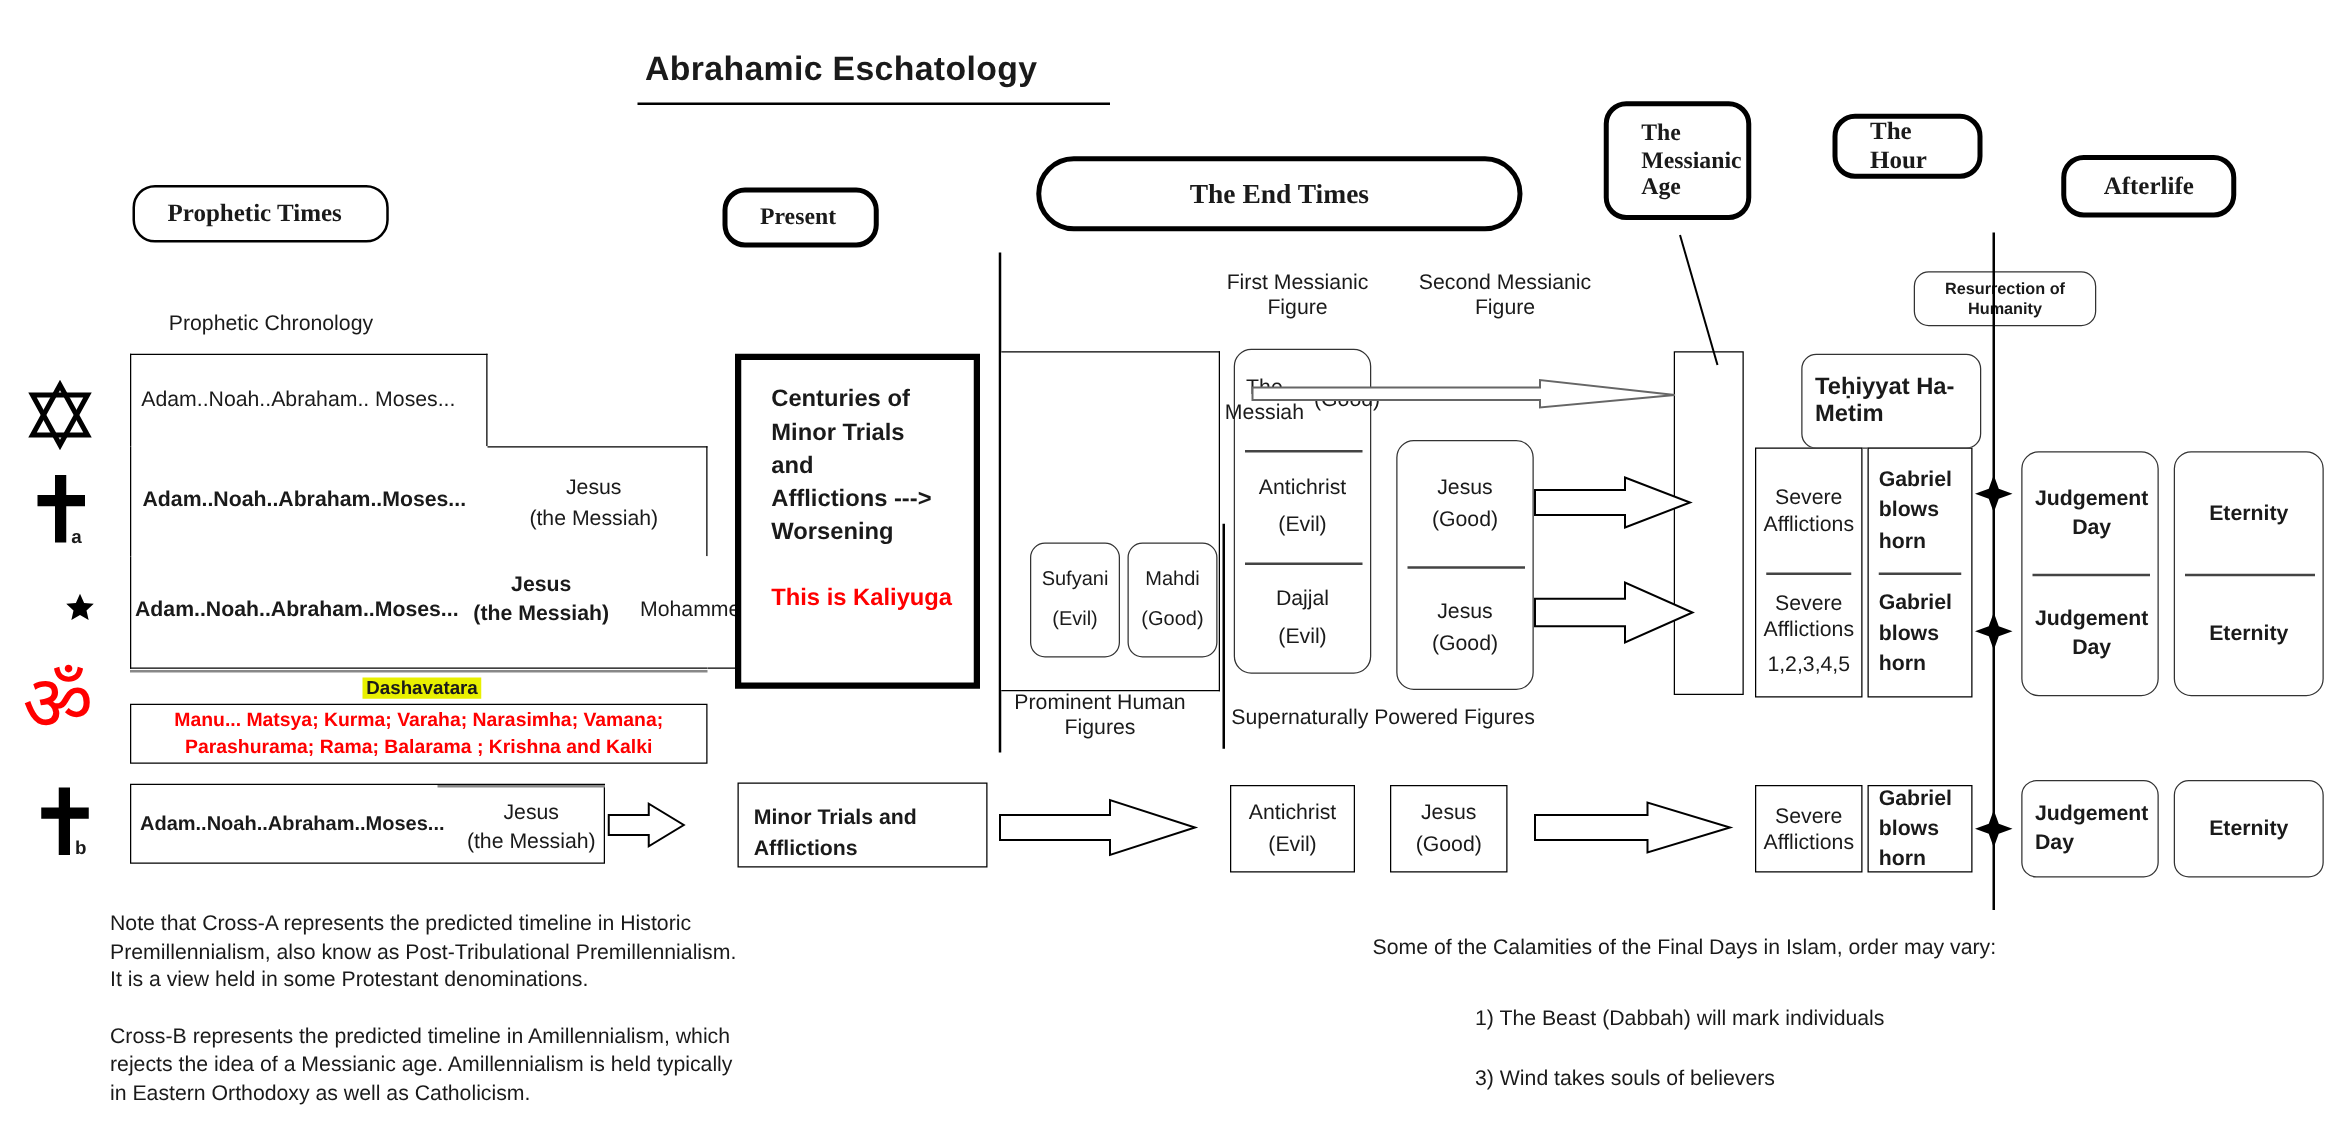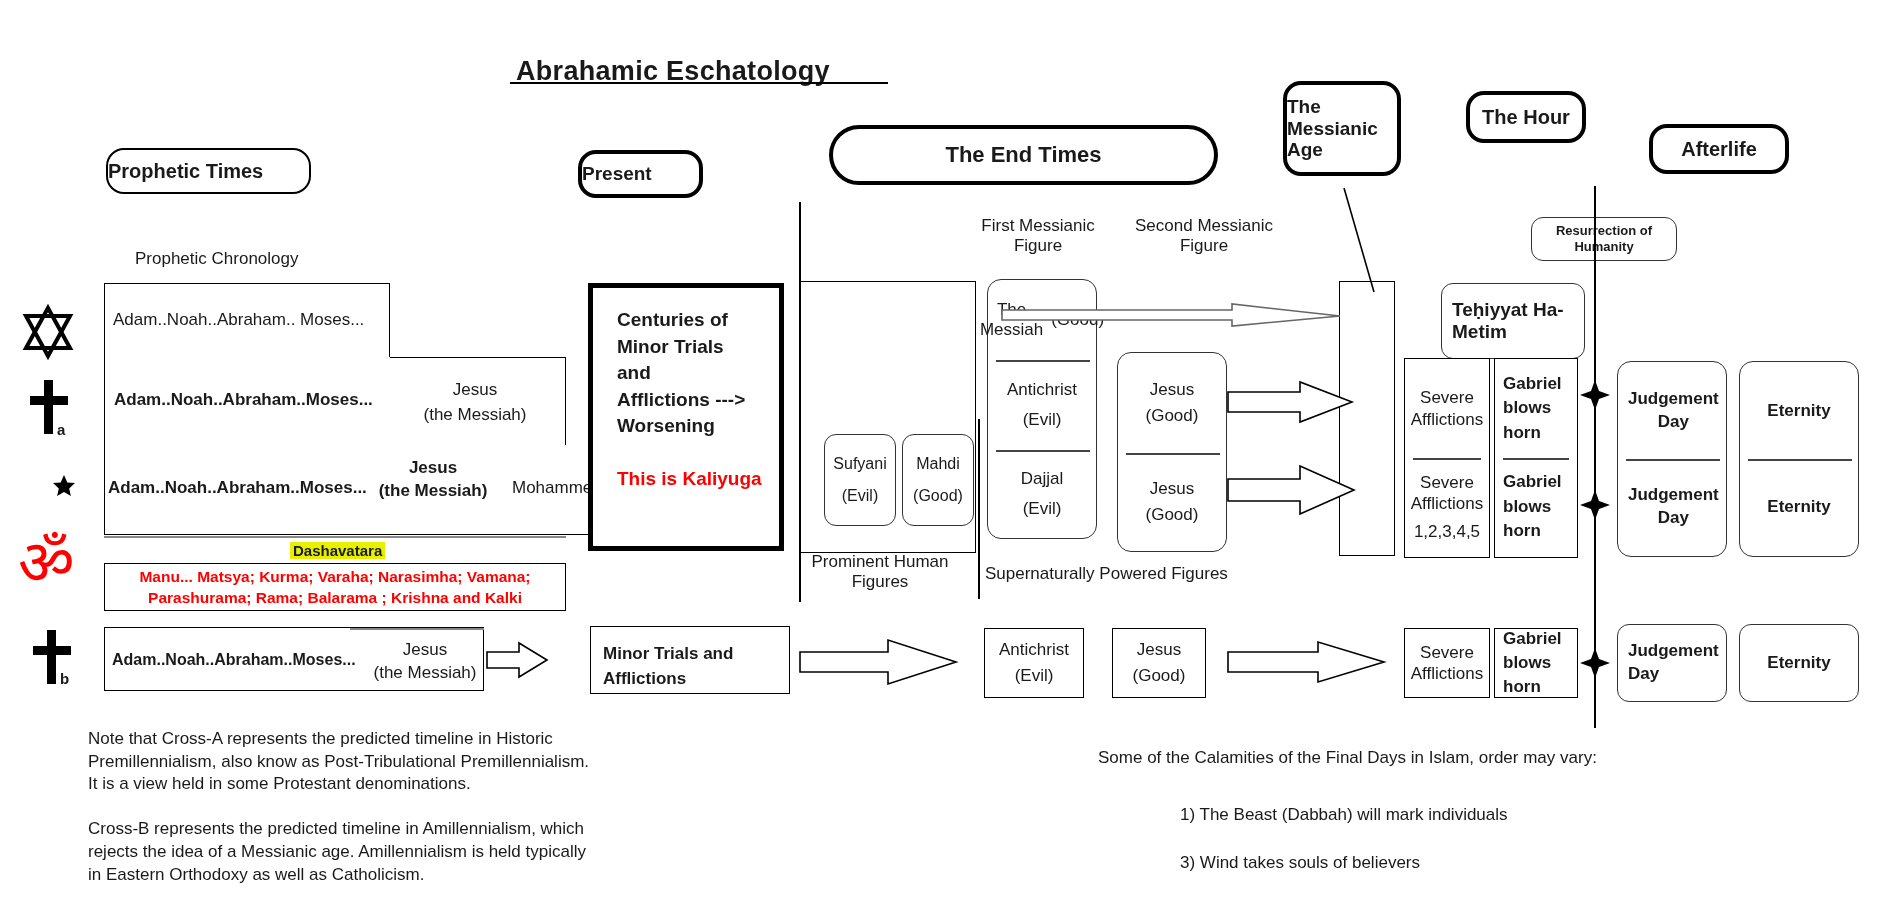--- a/index.html
+++ b/index.html
@@ -4,41 +4,41 @@
 <style>
   html,body{margin:0;padding:0;background:#fff;}
   body{width:1881px;height:913px;position:relative;overflow:hidden;
        font-family:"Liberation Sans",sans-serif;color:#1a1a1a;}
   .abs{position:absolute;}
   .ttl{font-weight:bold;font-size:27px;letter-spacing:.3px;}
   .ttl-rule{position:absolute;background:#000;height:2px;}
   
   .pill{position:absolute;border:4px solid #000;border-radius:18px;background:#fff;
         display:flex;align-items:center;box-sizing:border-box;font-weight:bold;}
-  .pill span{display:block;padding:0 0;line-height:1.15;}
+  .pill span{display:block;padding:0 26px;line-height:1.15;font-family:Liberation Serif, serif;}
   
   .rect{position:absolute;border:2px solid #000;background:#fff;box-sizing:border-box;}
   .rect.thin{border-width:1.5px;}
   .rrect{position:absolute;border:1.5px solid #333;border-radius:12px;background:#fff;box-sizing:border-box;
          display:flex;align-items:center;justify-content:center;text-align:center;}
   .lbl{position:absolute;font-size:17px;line-height:1.2;}
   .lbl.b{font-weight:bold;}
   .ctext{display:flex;align-items:center;justify-content:center;text-align:center;
          width:100%;height:100%;box-sizing:border-box;}
   .divline{position:absolute;background:#444;height:1.5px;}
   .vline{position:absolute;background:#000;width:1.5px;}
   .note{position:absolute;font-size:17px;line-height:1.33;white-space:pre-line;}
   .red{color:#ff0000;}
   .hl{background:#e8f000;font-weight:bold;padding:0 3px;}
   svg{overflow:visible;}
 </style>
 </head>
 <body>
 
-<div class="abs ttl" style="left:516px;top:40px;margin-top:16px;">Abrahamic Eschatology</div>
+<div class="abs ttl" style="left:516px;top:40px;">Abrahamic Eschatology</div>
 <div class="ttl-rule" style="left:510px;top:82px;width:378px;"></div>
 
 <div class="pill" style="left:106px;top:148px;width:205px;height:46px;border-width:2px;font-size:20px;">
   <span>Prophetic Times</span>
 </div>
 
 <div class="pill" style="left:578px;top:150px;width:125px;height:48px;font-size:19px;">
   <span>Present</span>
 </div>
 

